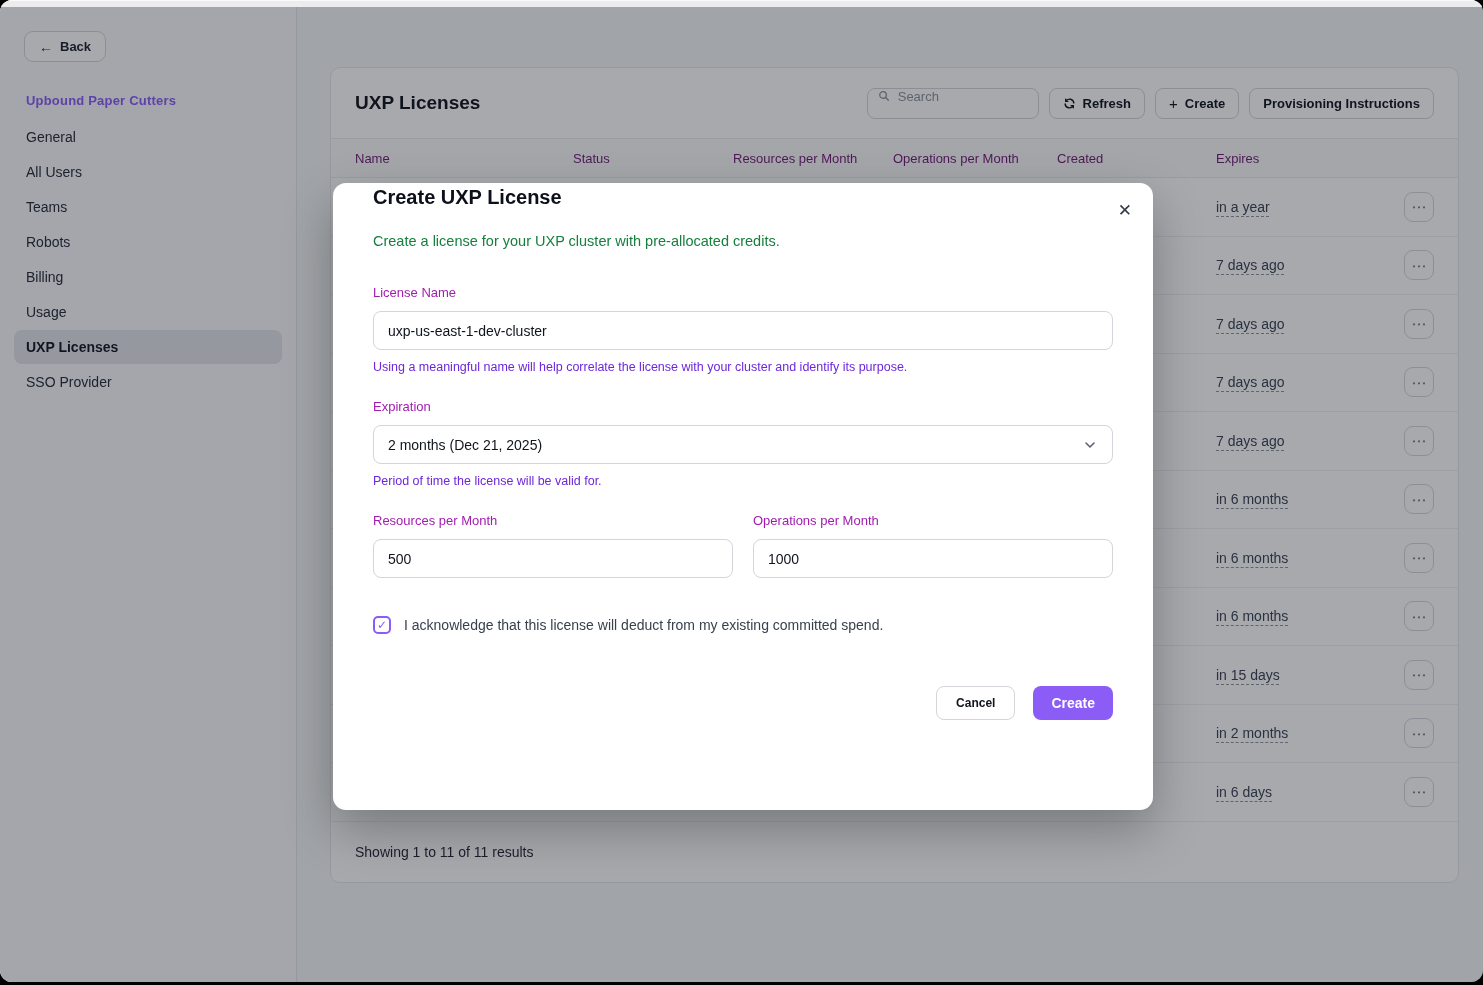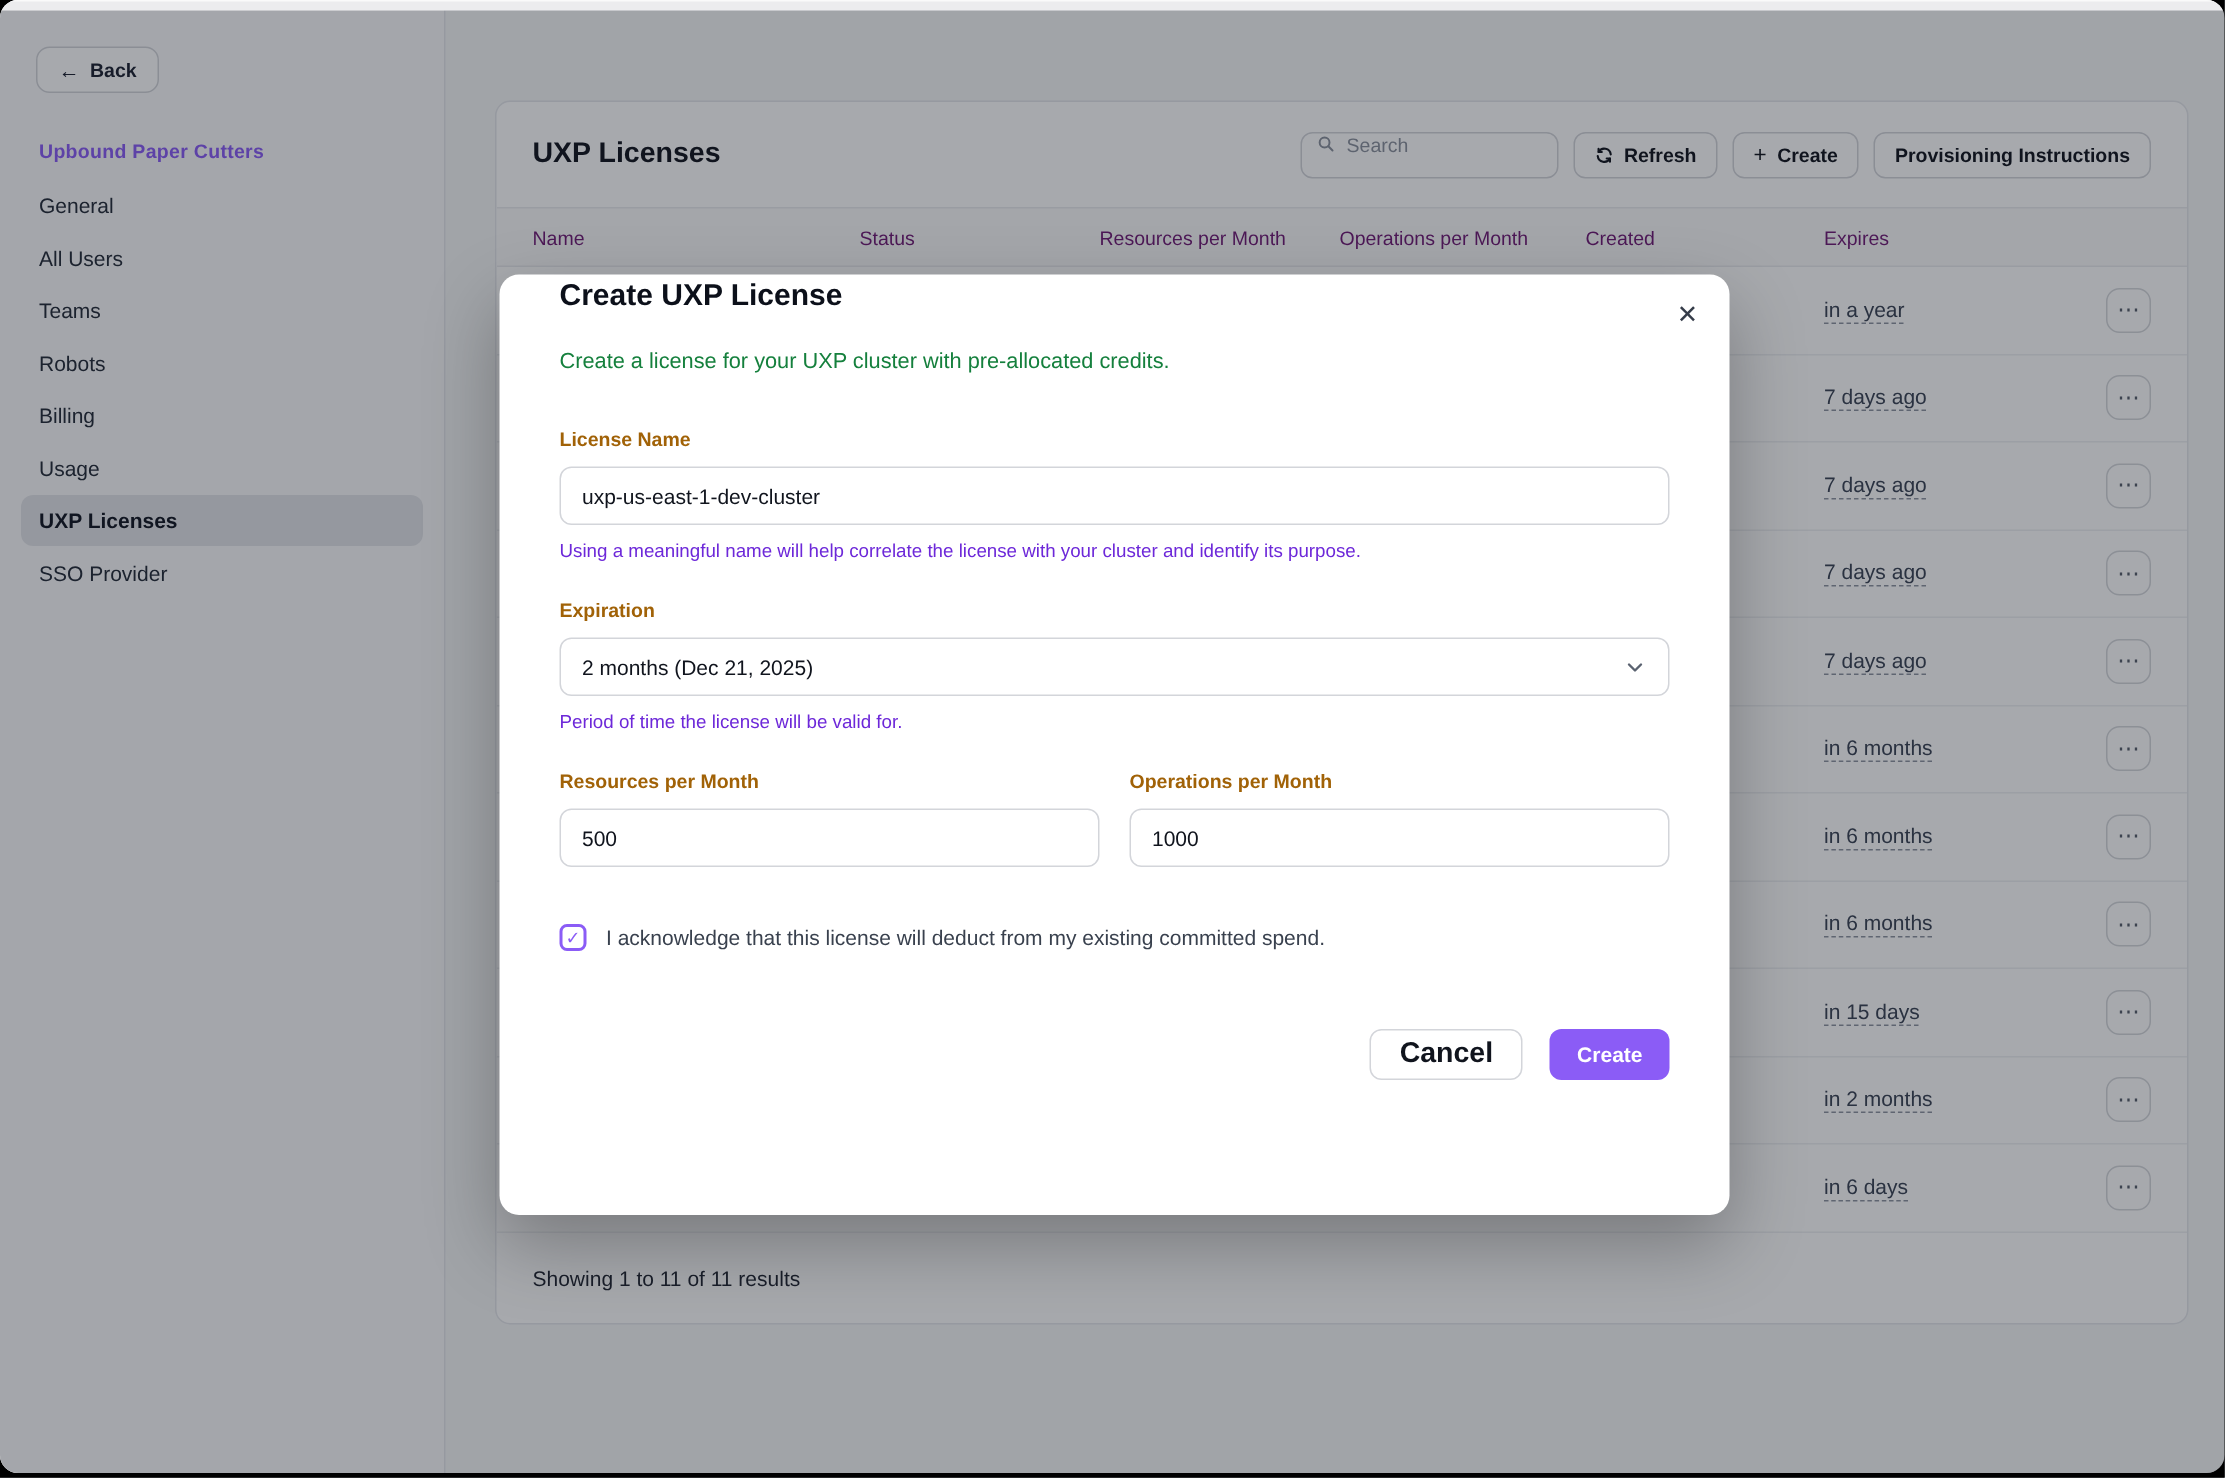--- a/index.html
+++ b/index.html
@@ -110,21 +110,21 @@
     box-shadow: 0 20px 50px rgba(0,0,0,.28);
     padding: 0 40px;
   }
   .modal-close {
     position: absolute; top: 13px; right: 17px; border: none; background: none;
     font-size: 17px; color: #353c49; cursor: pointer; padding: 4px;
     font-family: inherit;
   }
   .modal-title { font-size: 20px; font-weight: 800; color: #0c101a; line-height: 28px; }
   .modal-desc { margin-top: 20px; font-size: 14.5px; color: #15803d; line-height: 20px; }
-  .field-label { margin-top: 24px; font-size: 13px; color: #a16207; line-height: 16px; font-weight: bold; }
+  .field-label { margin-top: 24px; font-size: 13px; color: #a21caf; line-height: 16px; }
   .field-label.first { margin-top: 34px; }
   .text-input, .select-box {
     margin-top: 10px; width: 100%; height: 39px;
     border: 1px solid #d3d5da; border-radius: 8px; background: #fff;
     font-size: 14px; color: #10141d; padding: 0 14px; font-family: inherit;
     outline: none;
   }
   .help-text { margin-top: 9px; font-size: 12.5px; color: #6d28d9; line-height: 16px; }
   .select-box {
     display: flex; align-items: center; justify-content: space-between;
@@ -137,21 +137,21 @@
   .checkbox {
     width: 18px; height: 18px; border: 2px solid var(--accent, #8b5cf6);
     border-radius: 5px; background: #fff; color: var(--accent, #8b5cf6);
     font-size: 12px; font-weight: 700; display: flex; align-items: center;
     justify-content: center; cursor: pointer; flex: 0 0 auto; line-height: 1;
   }
   .ack-label { font-size: 14px; color: #39414e; }
   .modal-actions { margin-top: 52px; display: flex; justify-content: flex-end; gap: 18px; }
   .btn-cancel {
     height: 34px; padding: 0 19px; border: 1px solid #d3d5da; border-radius: 8px;
-    background: #fff; font-size: 19px; font-weight: 700; color: #10141d;
+    background: #fff; font-size: 12px; font-weight: 700; color: #10141d;
     cursor: pointer; font-family: inherit;
   }
   .btn-create {
     height: 34px; padding: 0 18px; border: none; border-radius: 8px;
     background: var(--accent, #8b5cf6); color: #fff; font-size: 14px; font-weight: 700;
     cursor: pointer; font-family: inherit;
   }
 </style>
 </head>
 <body>

